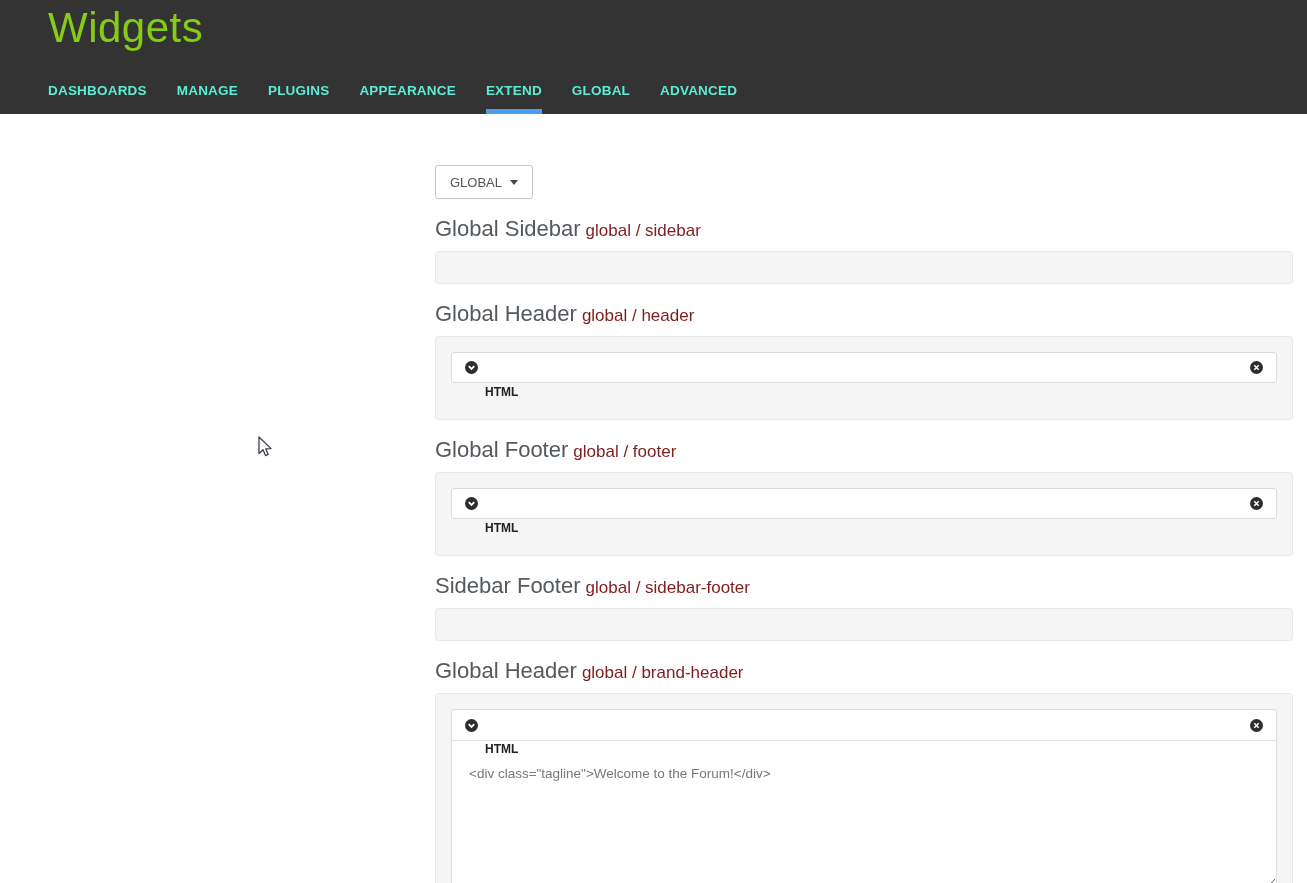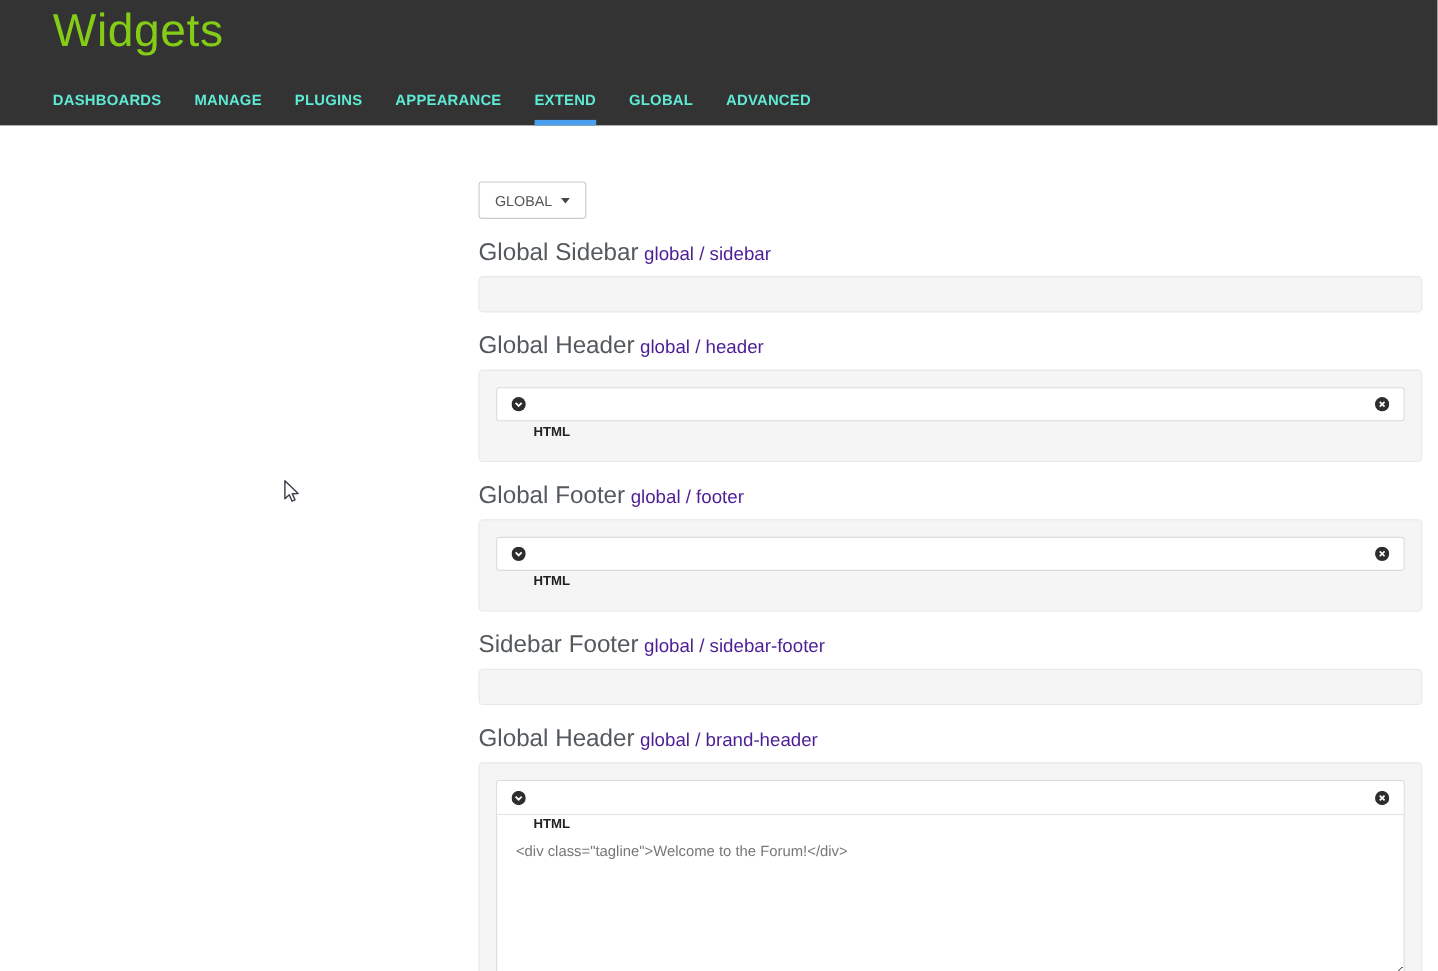--- a/index.html
+++ b/index.html
@@ -76,21 +76,21 @@
 
   .section-heading {
     margin: 16px 0 6px 0;
     font-size: 22px;
     font-weight: 400;
     color: #54595e;
     line-height: 28px;
   }
   .section-heading .location {
     font-size: 17px;
-    color: #4c1d95;
+    color: #7f1d1d;
     margin-left: 5px;
     text-align: right;
   }
 
   .drop-zone {
     background: #f5f5f5;
     border: 1px solid #e8e8e8;
     border-radius: 4px;
   }
   .drop-zone.empty { height: 33px; }

